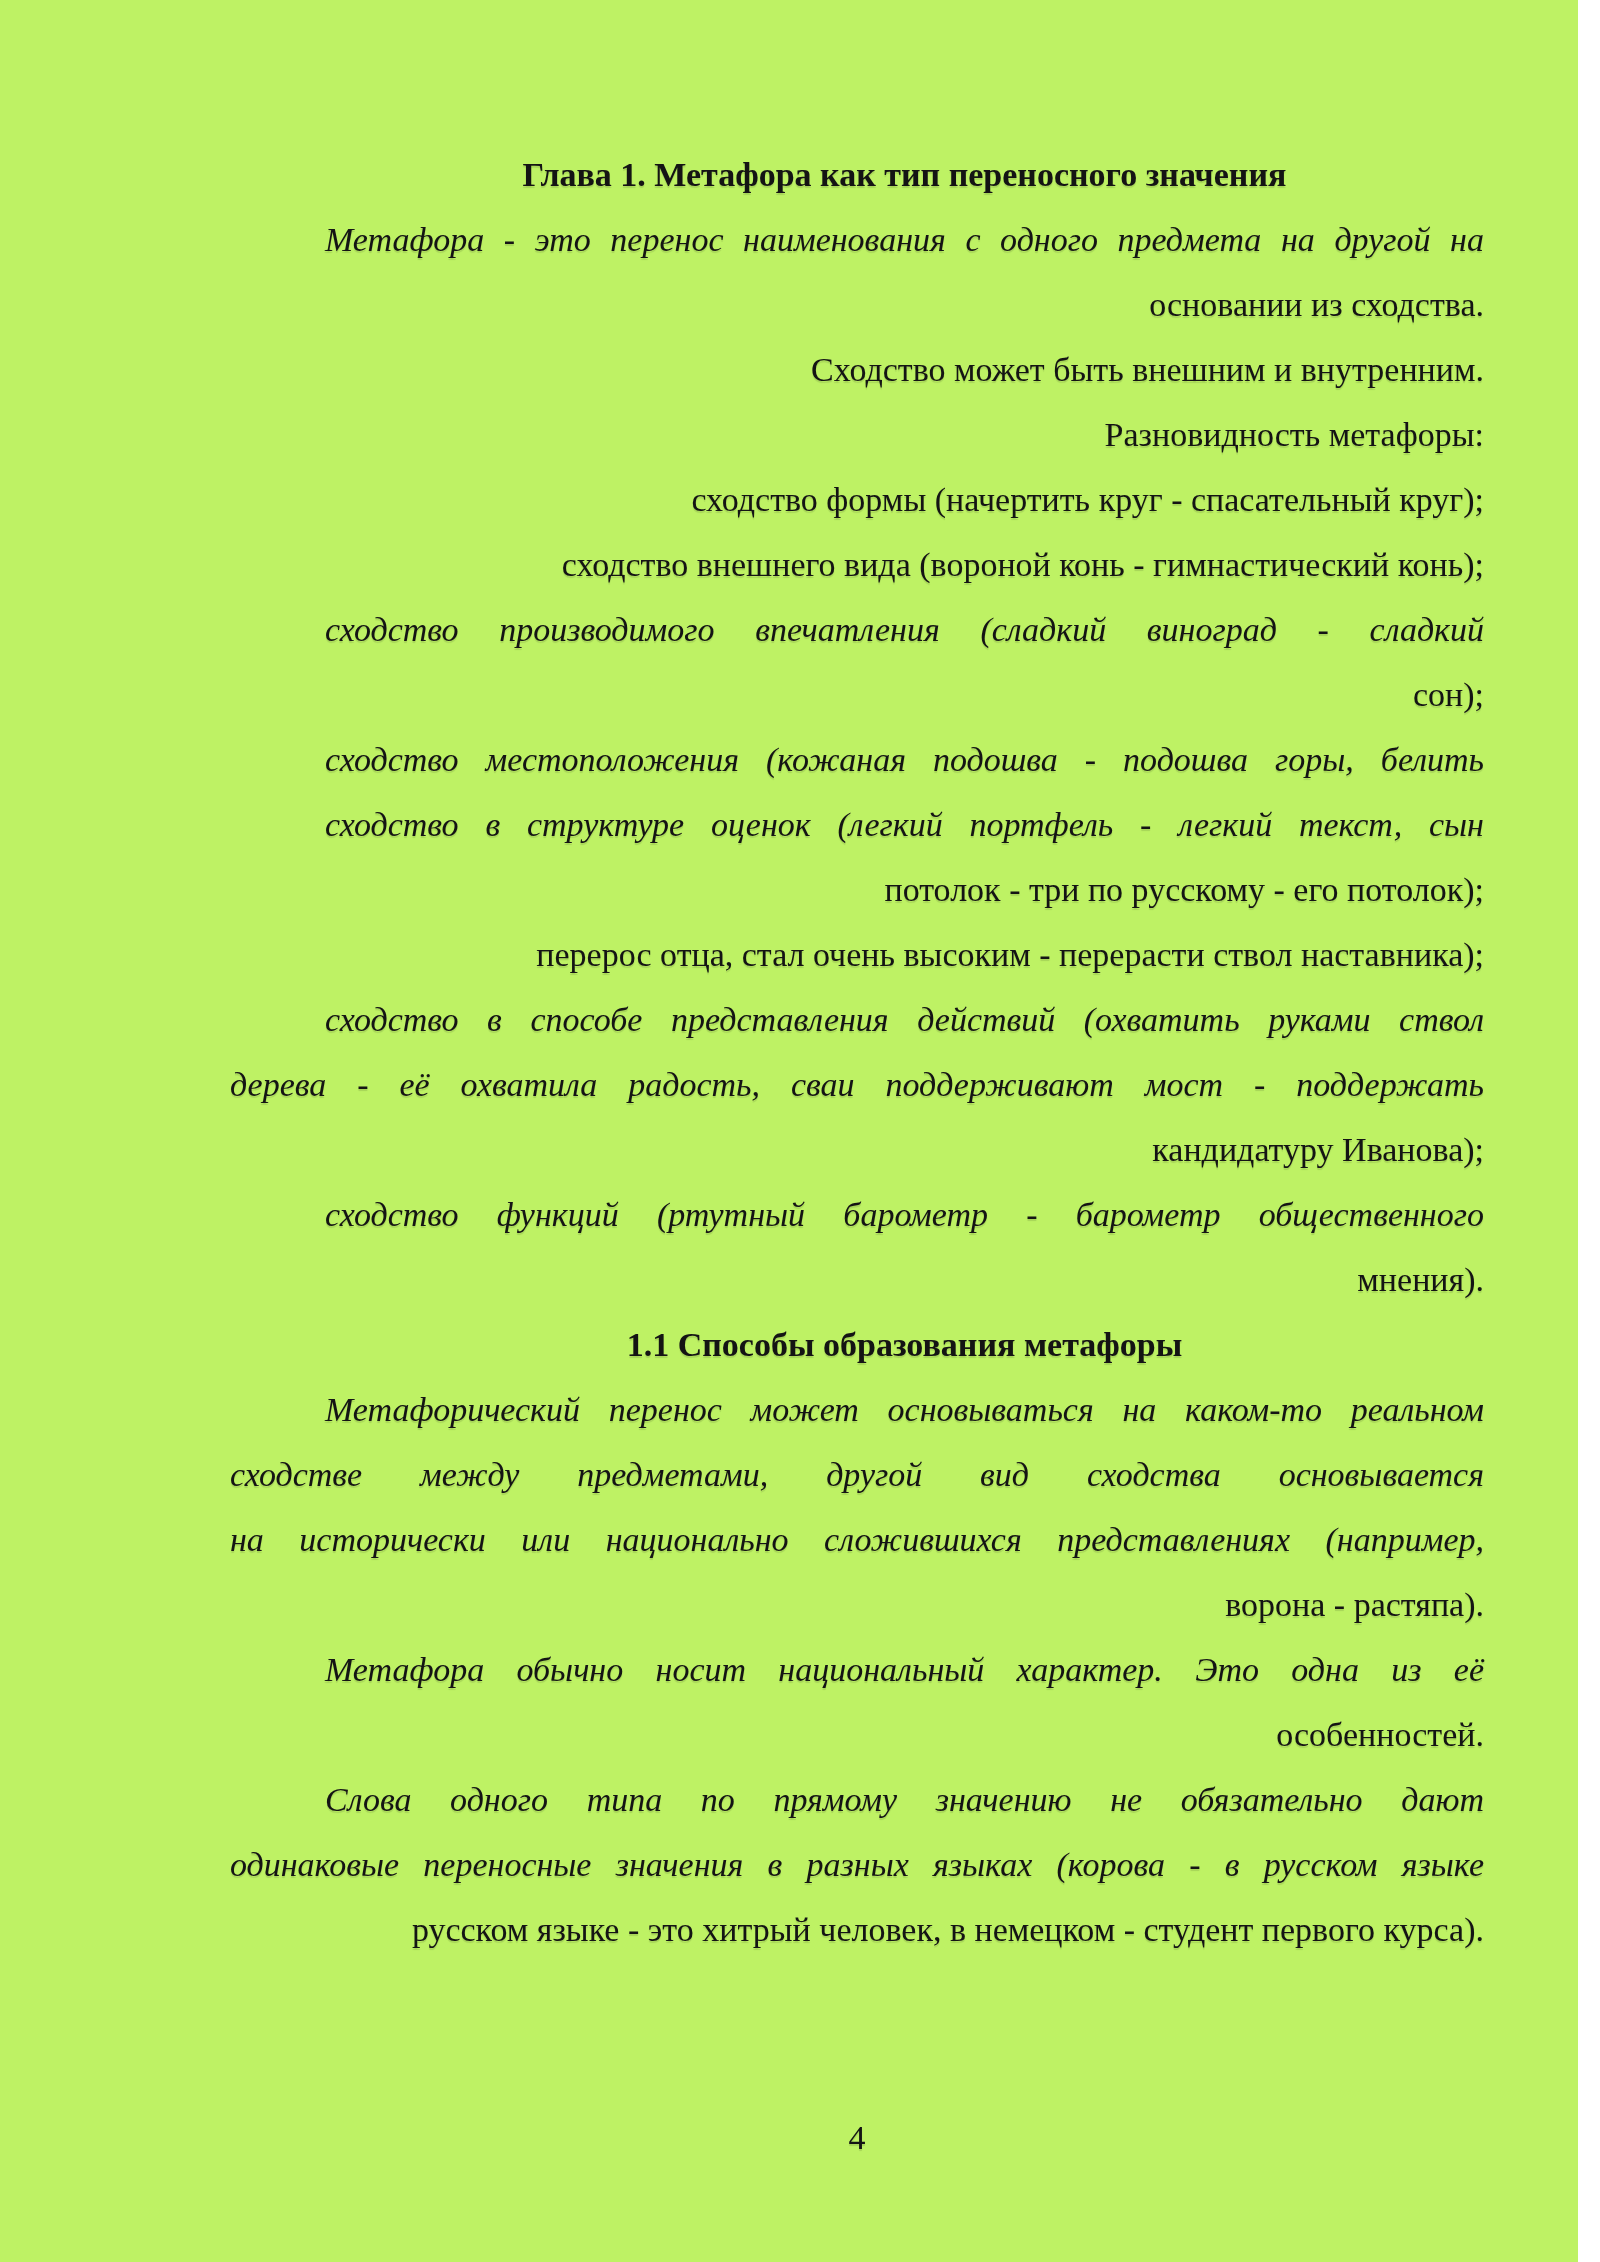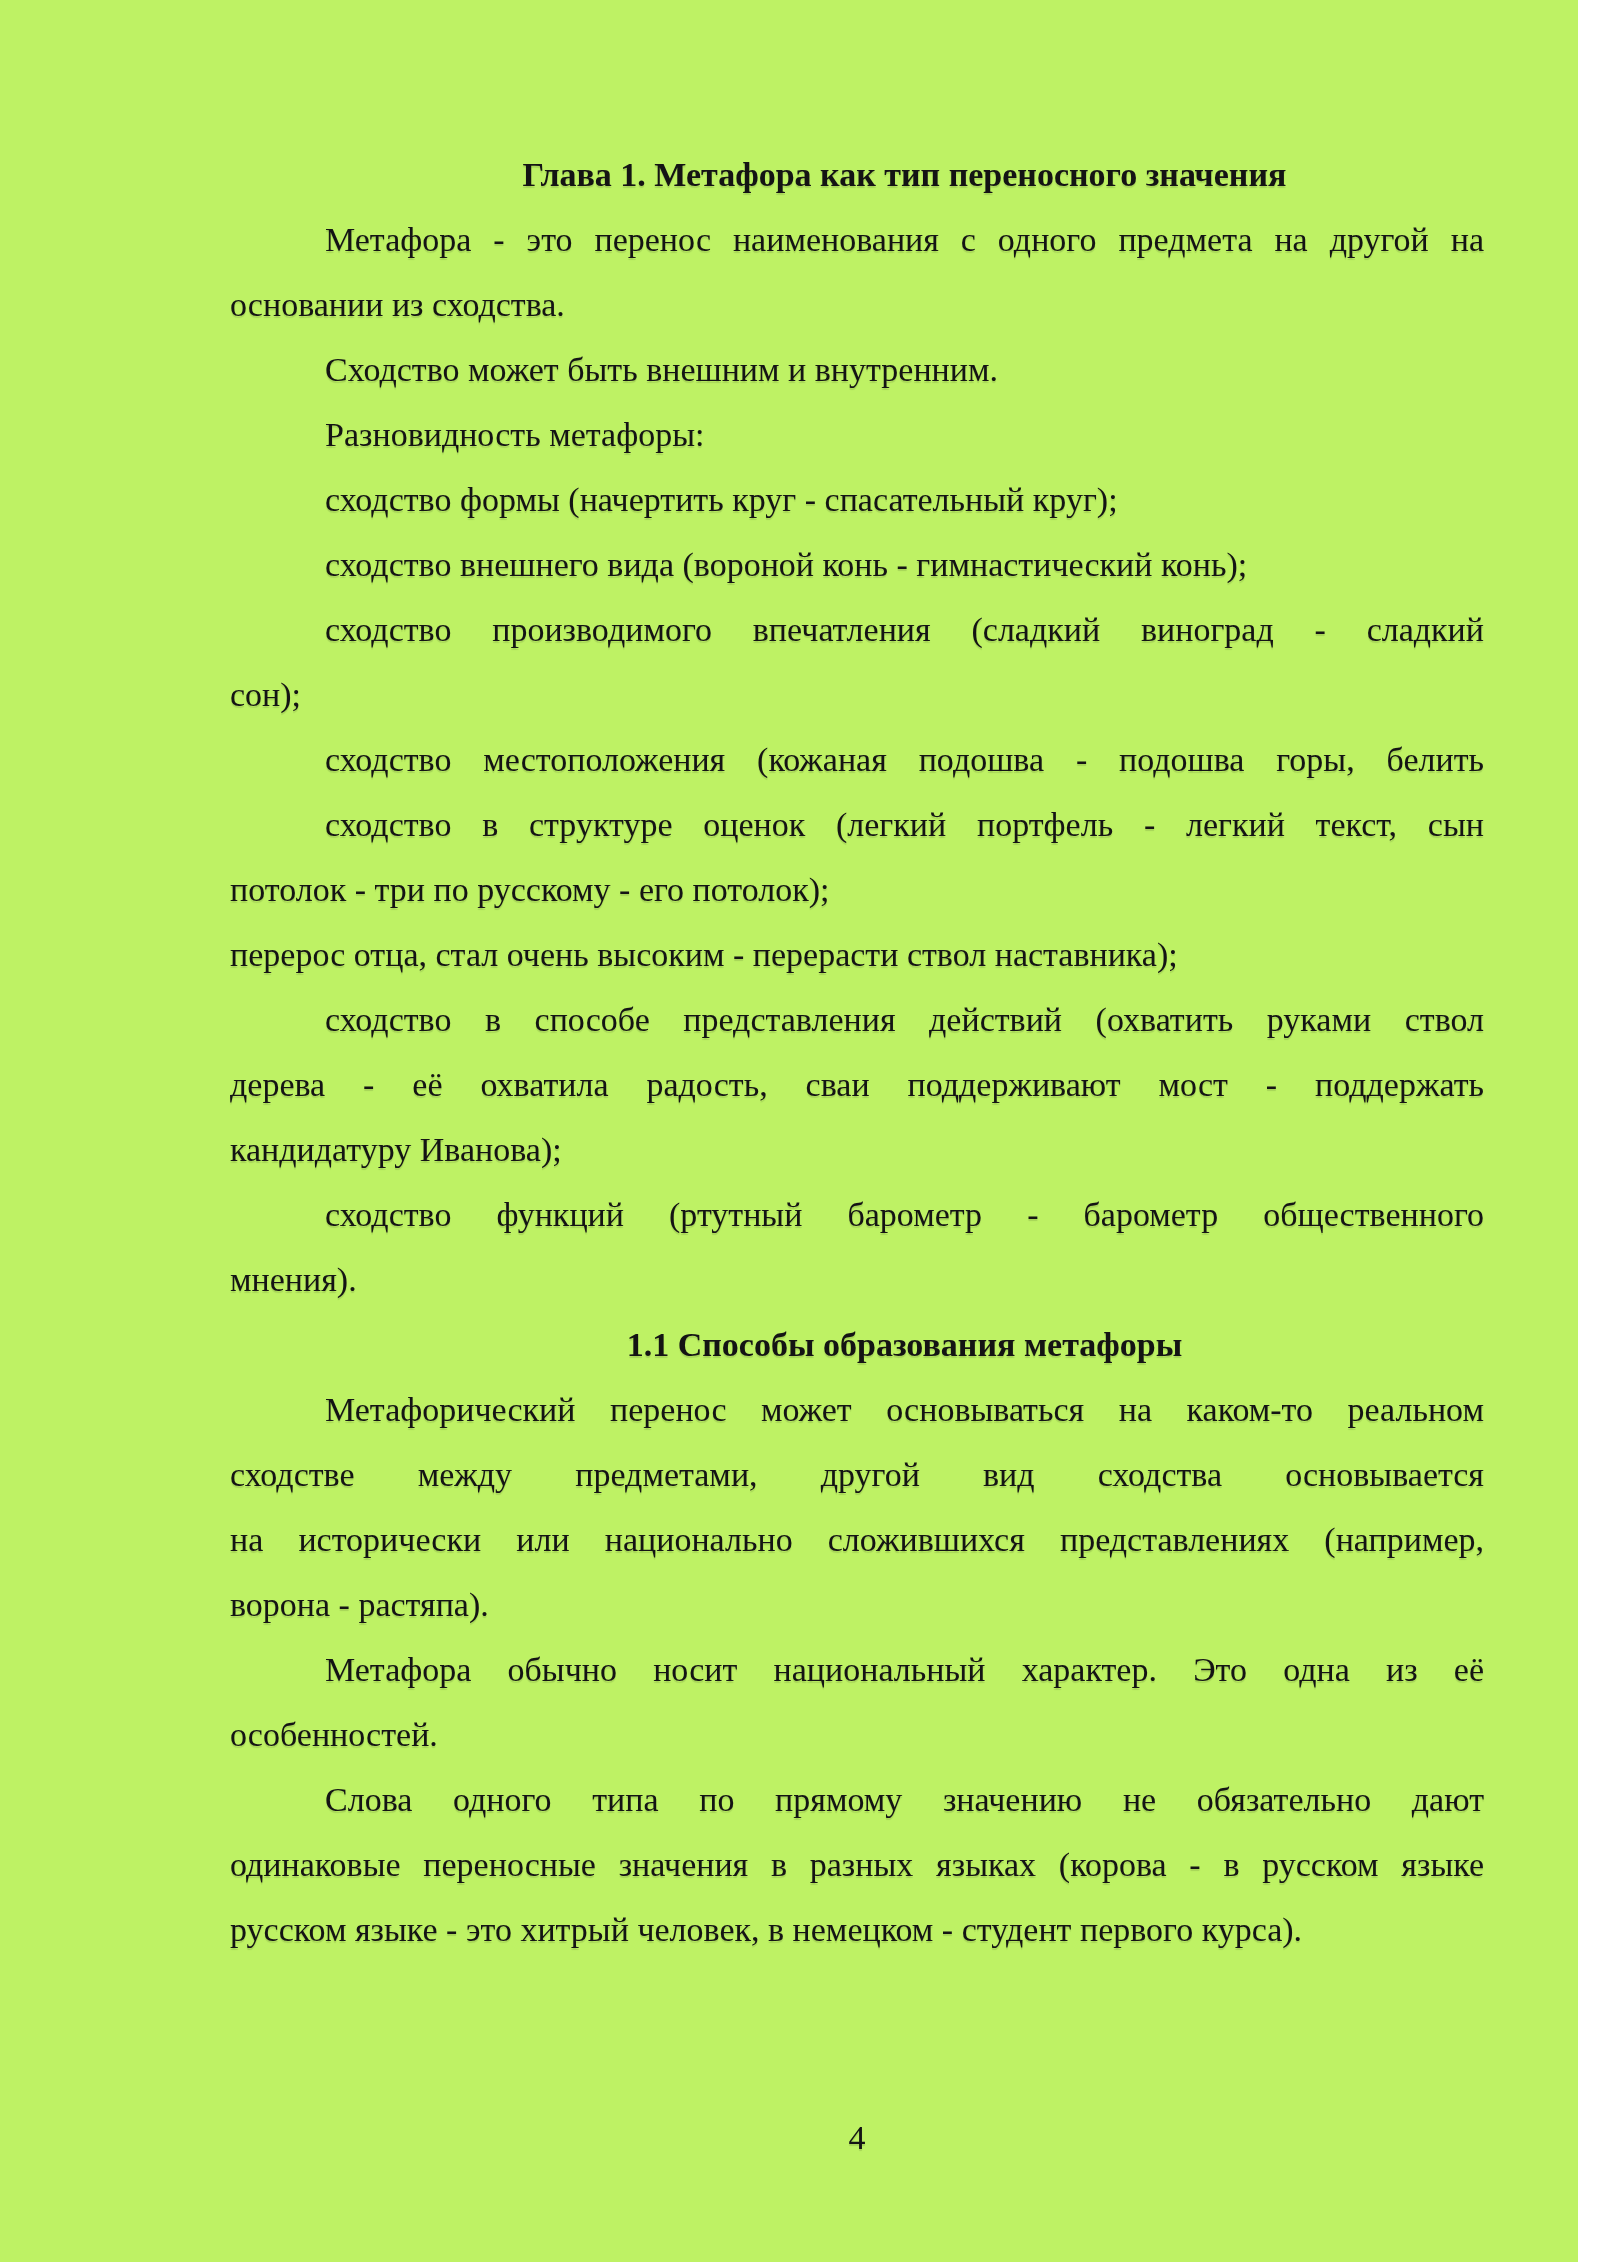--- a/index.html
+++ b/index.html
@@ -21,26 +21,28 @@
     left: 230px;
     top: 142px;
     width: 1254px;
   }
   .line {
     font-size: 34px;
     line-height: 65px;
     color: #141414;
     white-space: nowrap;
     text-shadow: 0 2px 1px rgba(0,0,0,0.12);
+    text-align: right;
   }
   
   .line.jl {
     white-space: normal;
     text-align: justify;
     text-align-last: justify;
+    font-style: italic;
   }
   
   .line.indent {
     padding-left: 95px;
   }
   .line.heading {
     font-weight: bold;
     text-align: center;
     padding-left: 95px; 
   }

